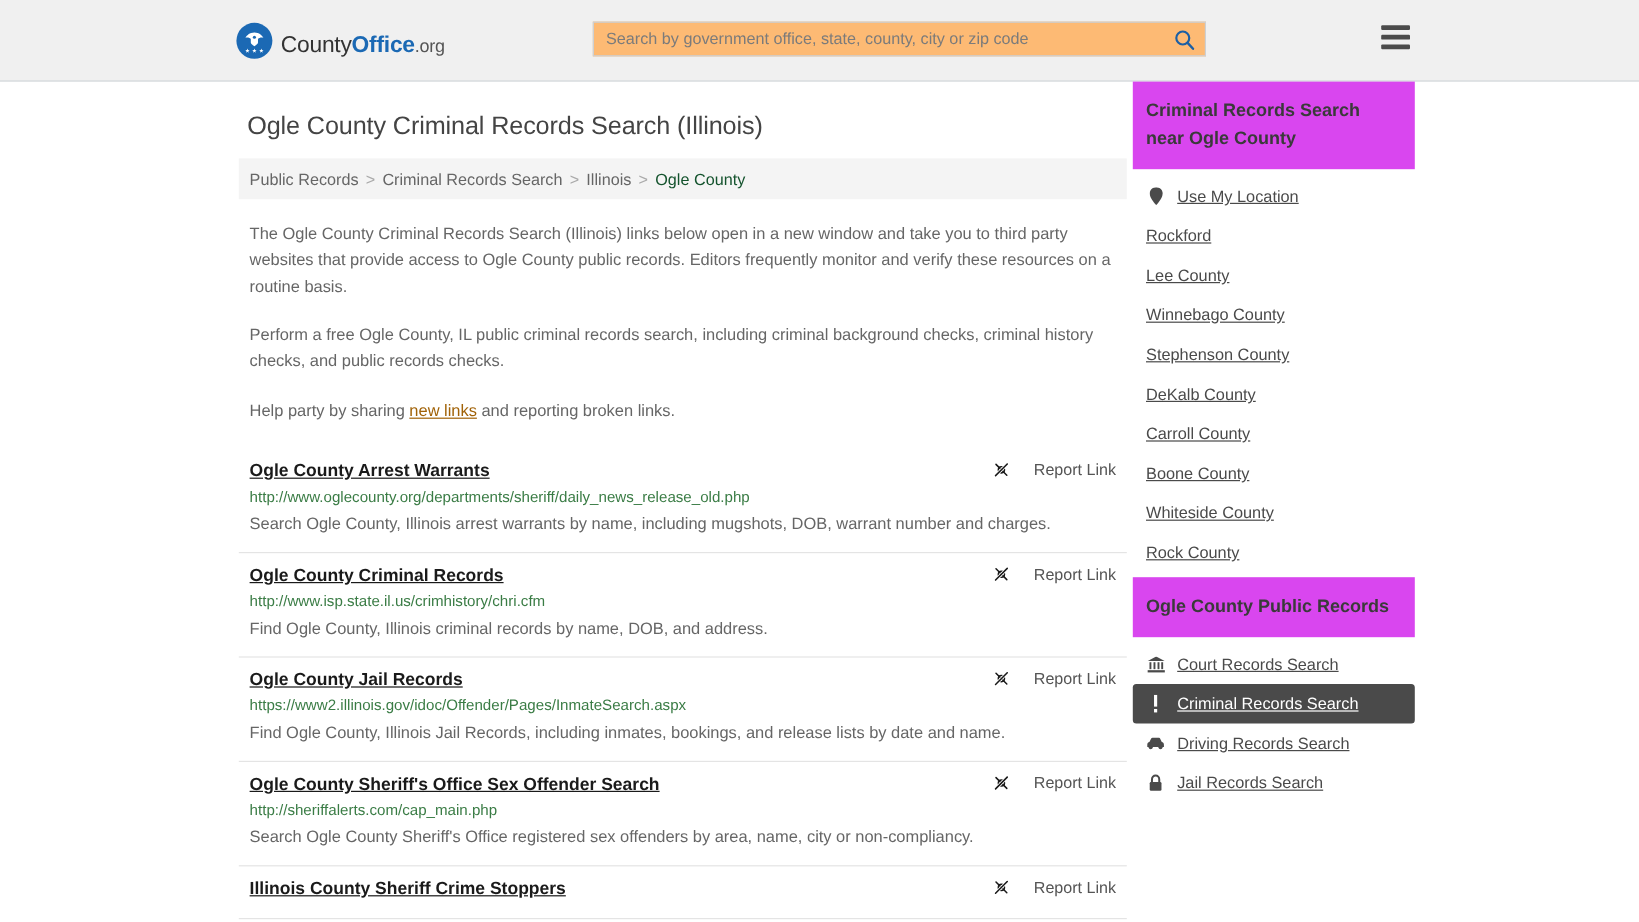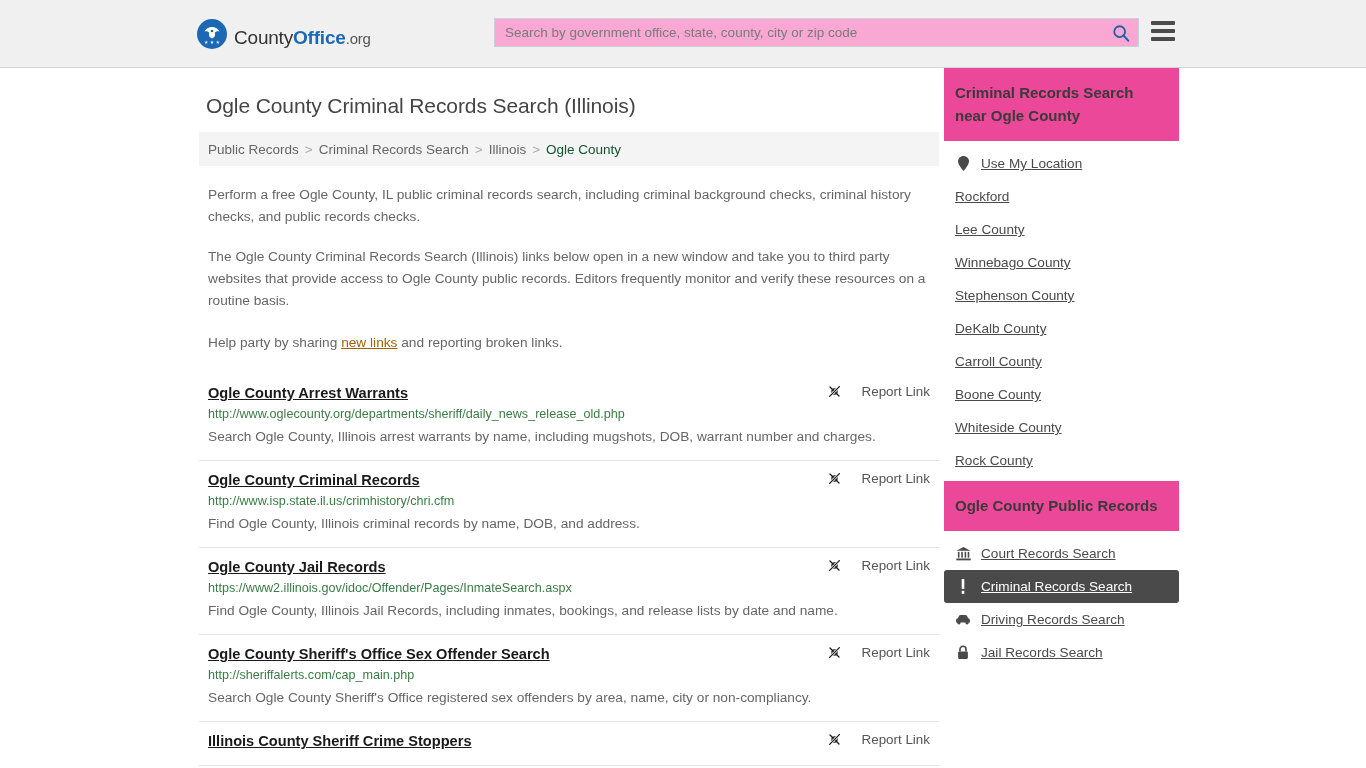--- a/index.html
+++ b/index.html
@@ -41,25 +41,25 @@
     white-space: nowrap;
   }
   .logo-text .t1 { color: #333333; }
   .logo-text .t2 { color: #1b69b4; font-weight: bold; }
   .logo-text .t3 { color: #555555; font-size: 15px; }
 
   .search-wrap {
     position: absolute;
     left: 494px;
     top: 18px;
-    width: 645px;
+    width: 511px;
     height: 29px;
     display: flex;
     align-items: center;
-    background: #f9a8d4;
+    background: #fdba74;
     border: 1px solid #ccd0d4;
   }
   .search-input {
     flex: 1;
     border: none;
     outline: none;
     height: 27px;
     padding: 0 10px;
     font-size: 13.5px;
     color: #555;
@@ -186,21 +186,21 @@
   .link-desc {
     font-size: 13.7px;
     color: #666666;
     line-height: 24px;
     margin-top: 2px;
   }
 
   
   .side-box { margin-bottom: 4px; }
   .side-head {
-    background: #ec4899;
+    background: #d946ef;
     padding: 13px 11px 14px 11px;
     font-size: 15px;
     font-weight: bold;
     color: #3a3a3a;
     line-height: 23px;
   }
   .side-list { padding: 6px 0 0 0; }
   .side-link {
     display: flex;
     align-items: center;
@@ -276,22 +276,22 @@
         <a>Public Records</a>
         <span class="sep">&gt;</span>
         <a>Criminal Records Search</a>
         <span class="sep">&gt;</span>
         <a>Illinois</a>
         <span class="sep">&gt;</span>
         <span class="cur">Ogle County</span>
       </div>
 
       <div class="intro">
+        <p>The Ogle County Criminal Records Search (Illinois) links below open in a new window and take you to third party websites that provide access to Ogle County public records. Editors frequently monitor and verify these resources on a routine basis.</p>
         <p>Perform a free Ogle County, IL public criminal records search, including criminal background checks, criminal history checks, and public records checks.</p>
-        <p>The Ogle County Criminal Records Search (Illinois) links below open in a new window and take you to third party websites that provide access to Ogle County public records. Editors frequently monitor and verify these resources on a routine basis.</p>
         <p class="last"><span>Help party by sharing </span><a class="newlinks">new links</a><span> and reporting broken links.</span></p>
       </div>
 
       <div class="links">
 
         <div class="link-item">
           <div class="link-row">
             <a class="link-title">Ogle County Arrest Warrants</a>
             <div class="report">
               <svg width="15" height="15" viewBox="0 0 20 20">

